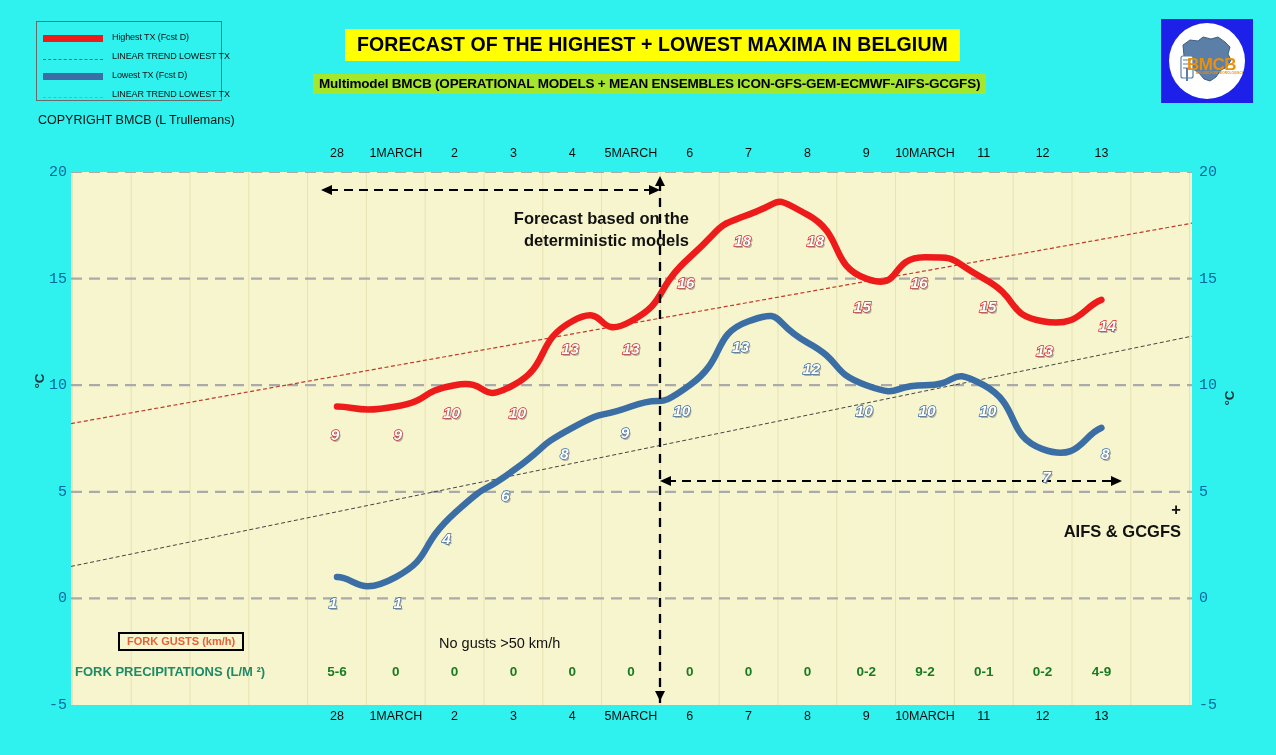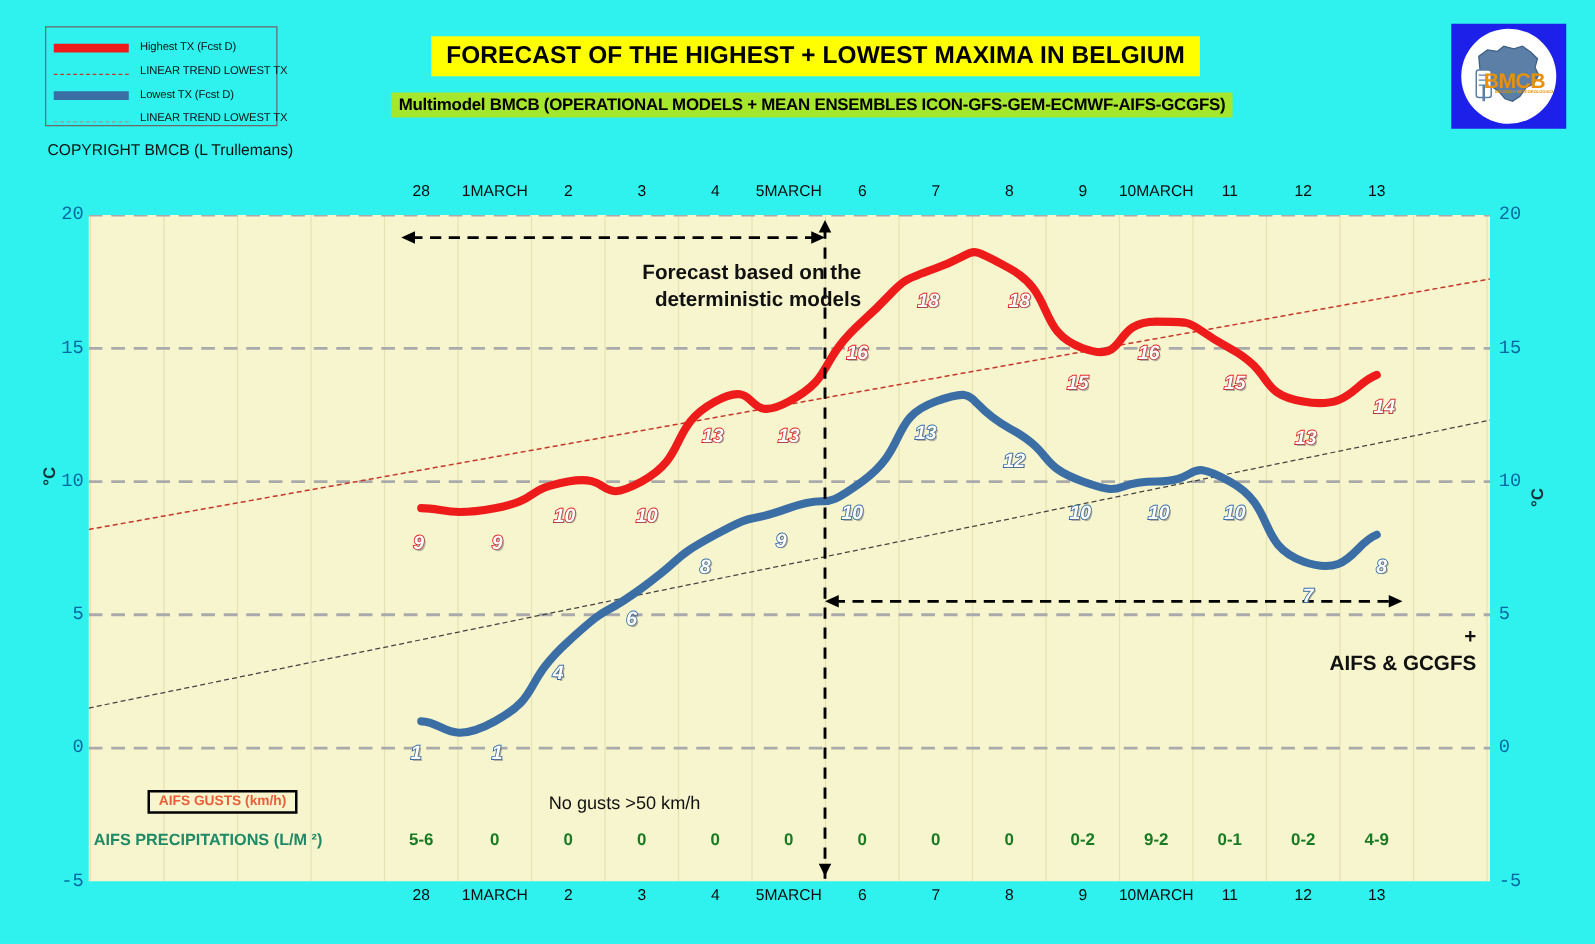--- a/index.html
+++ b/index.html
@@ -268,23 +268,23 @@
         <path d="M1051 309 L1040 304 L1040 314 Z" fill="#000"></path>
       </g>
     </svg>
 
     <div class="annot" id="annot-det">Forecast based on the deterministic models</div>
     <div class="annot" id="annot-trend">
       <div>+</div>
       <div>AIFS &amp; GCGFS</div>
     </div>
 
-    <div id="gusts-badge">AIFS GUSTS (km/h)</div>
+    <div id="gusts-badge">FORK GUSTS (km/h)</div>
     <div id="gusts-note">No gusts &gt;50 km/h</div>
-    <div id="precip-title">AIFS PRECIPITATIONS (L/M ²)</div>
+    <div id="precip-title">FORK PRECIPITATIONS (L/M ²)</div>
   <span class="dval dval-red" style="left: 264px; top: 262.52px;">9</span>
       <span class="dval dval-red" style="left: 326.8px; top: 262.52px;">9</span>
       <span class="dval dval-red" style="left: 380.6px; top: 241.2px;">10</span>
       <span class="dval dval-red" style="left: 446.4px; top: 241.2px;">10</span>
       <span class="dval dval-red" style="left: 499.2px; top: 177.24px;">13</span>
       <span class="dval dval-red" style="left: 560px; top: 177.24px;">13</span>
       <span class="dval dval-red" style="left: 614.8px; top: 111.28px;">16</span>
       <span class="dval dval-red" style="left: 671.6px; top: 68.64px;">18</span>
       <span class="dval dval-red" style="left: 744.4px; top: 68.64px;">18</span>
       <span class="dval dval-red" style="left: 791.2px; top: 134.6px;">15</span>

